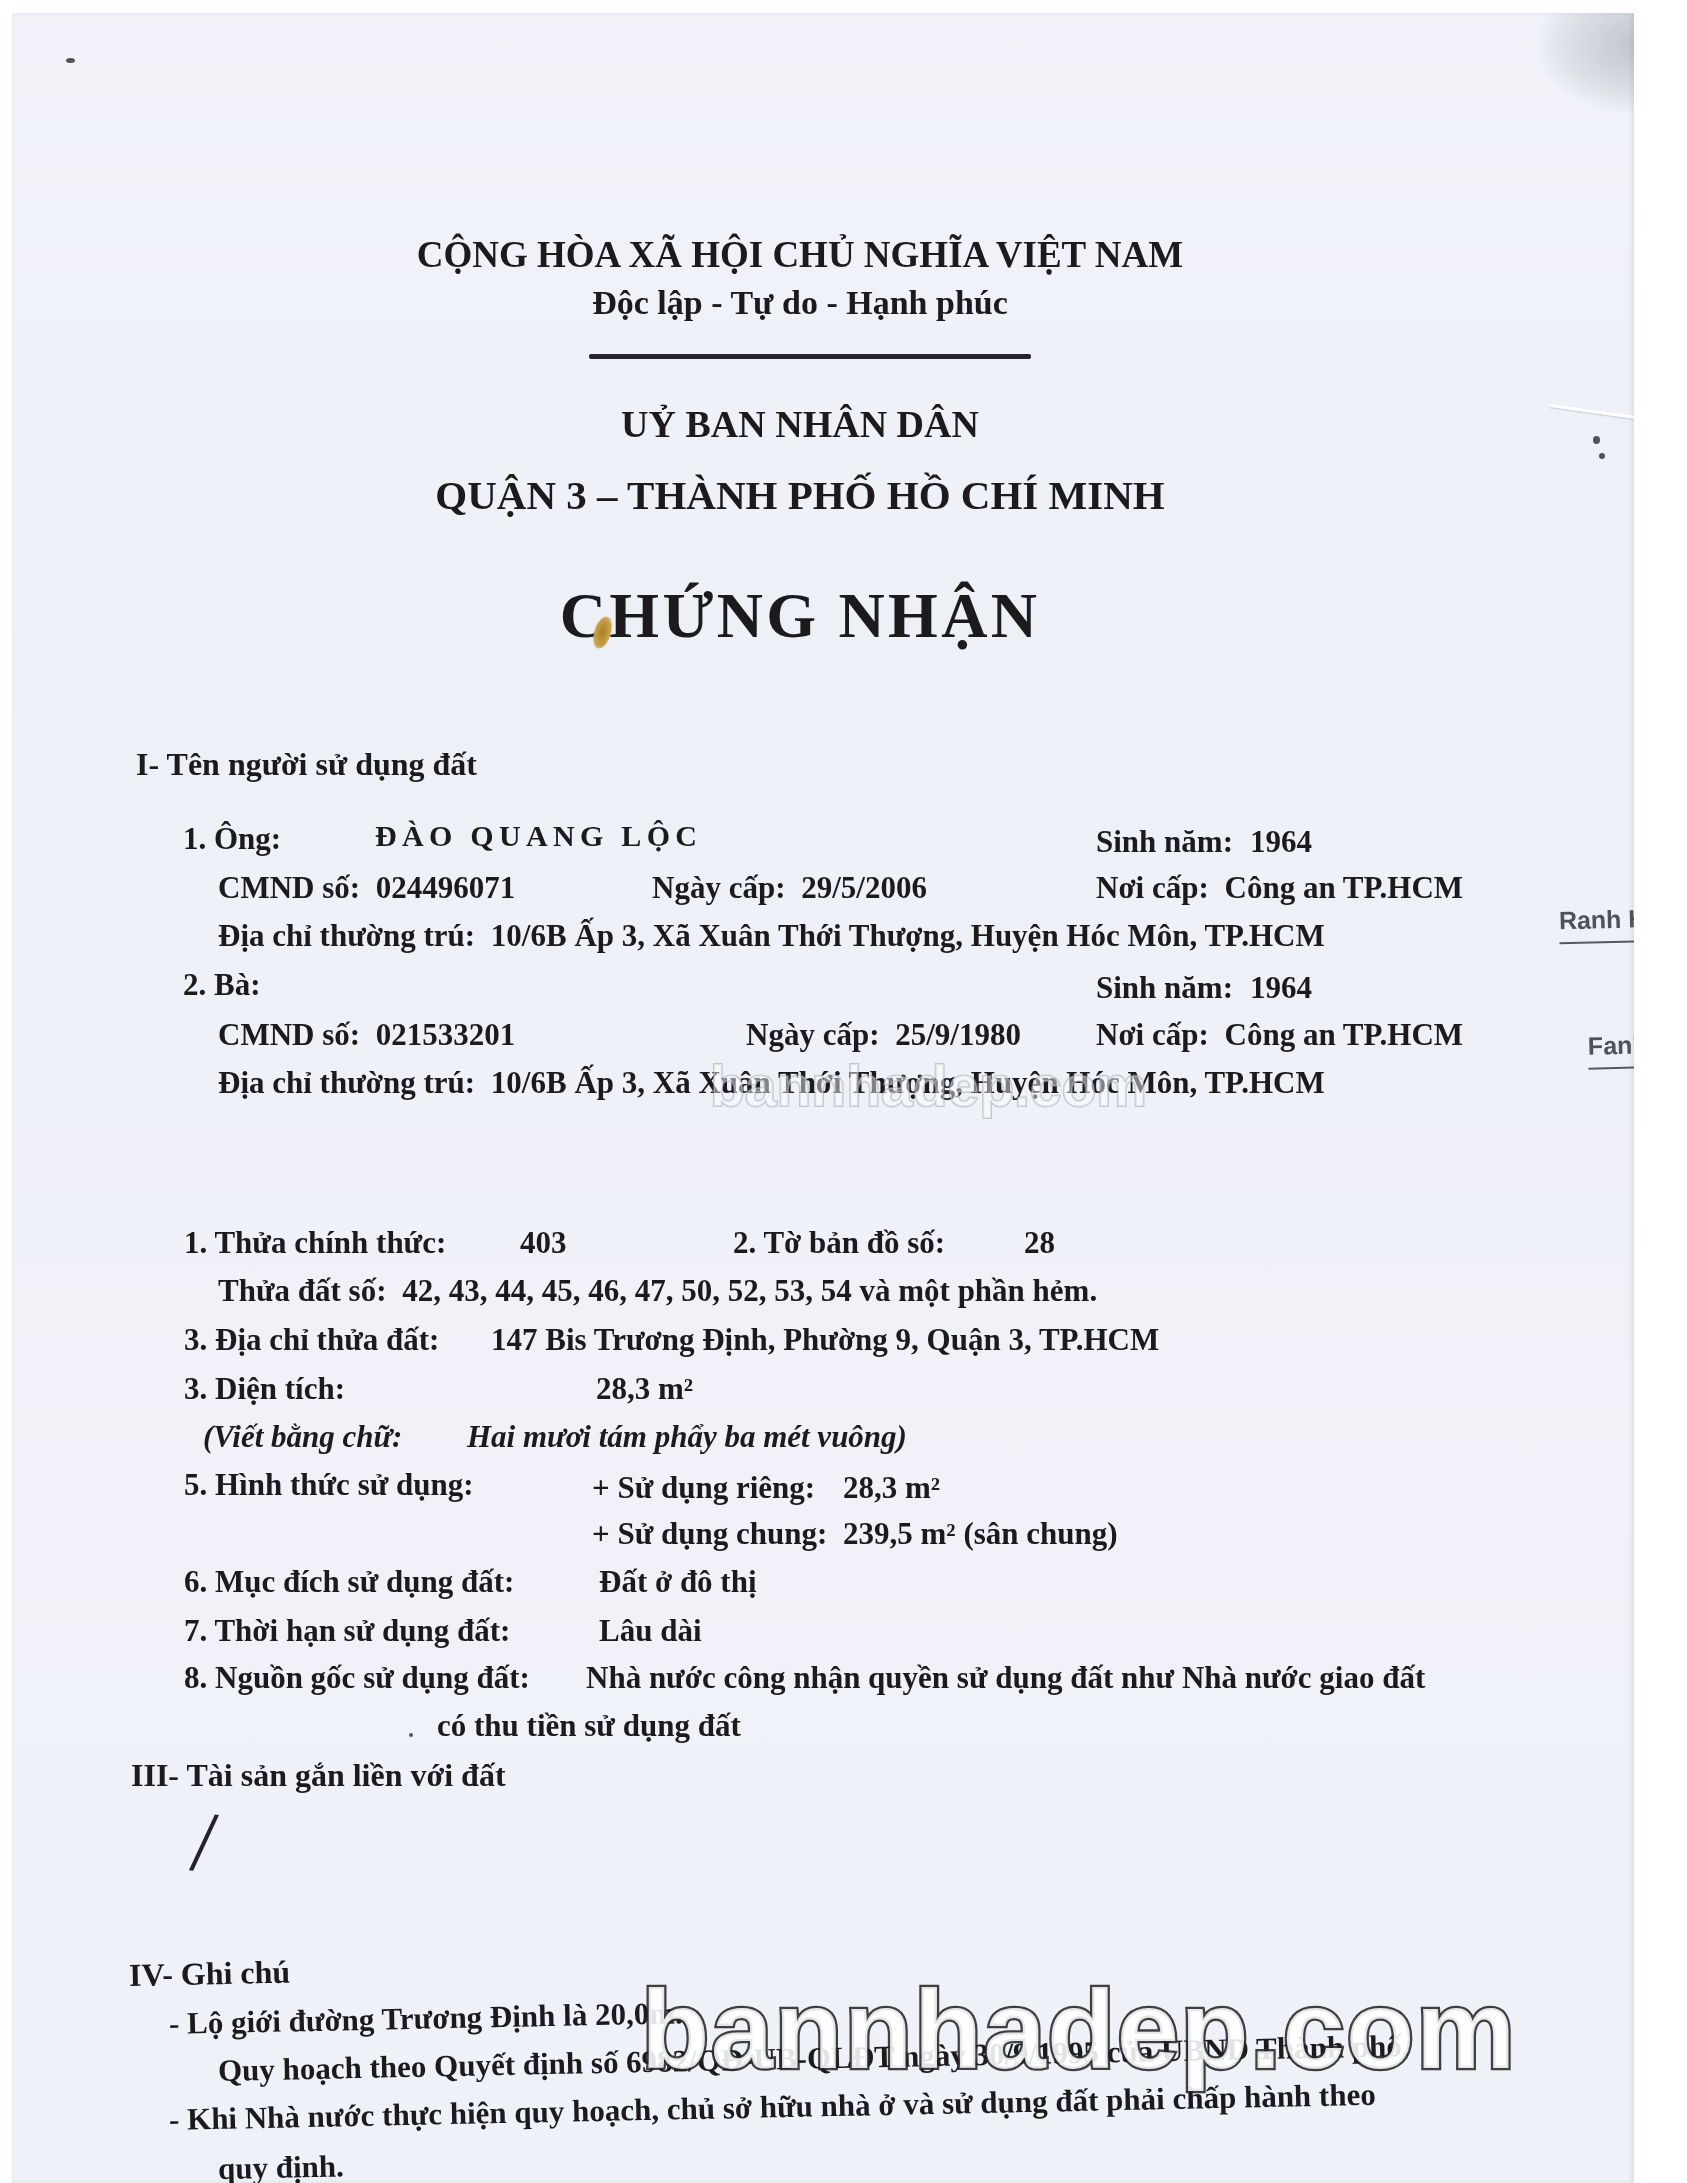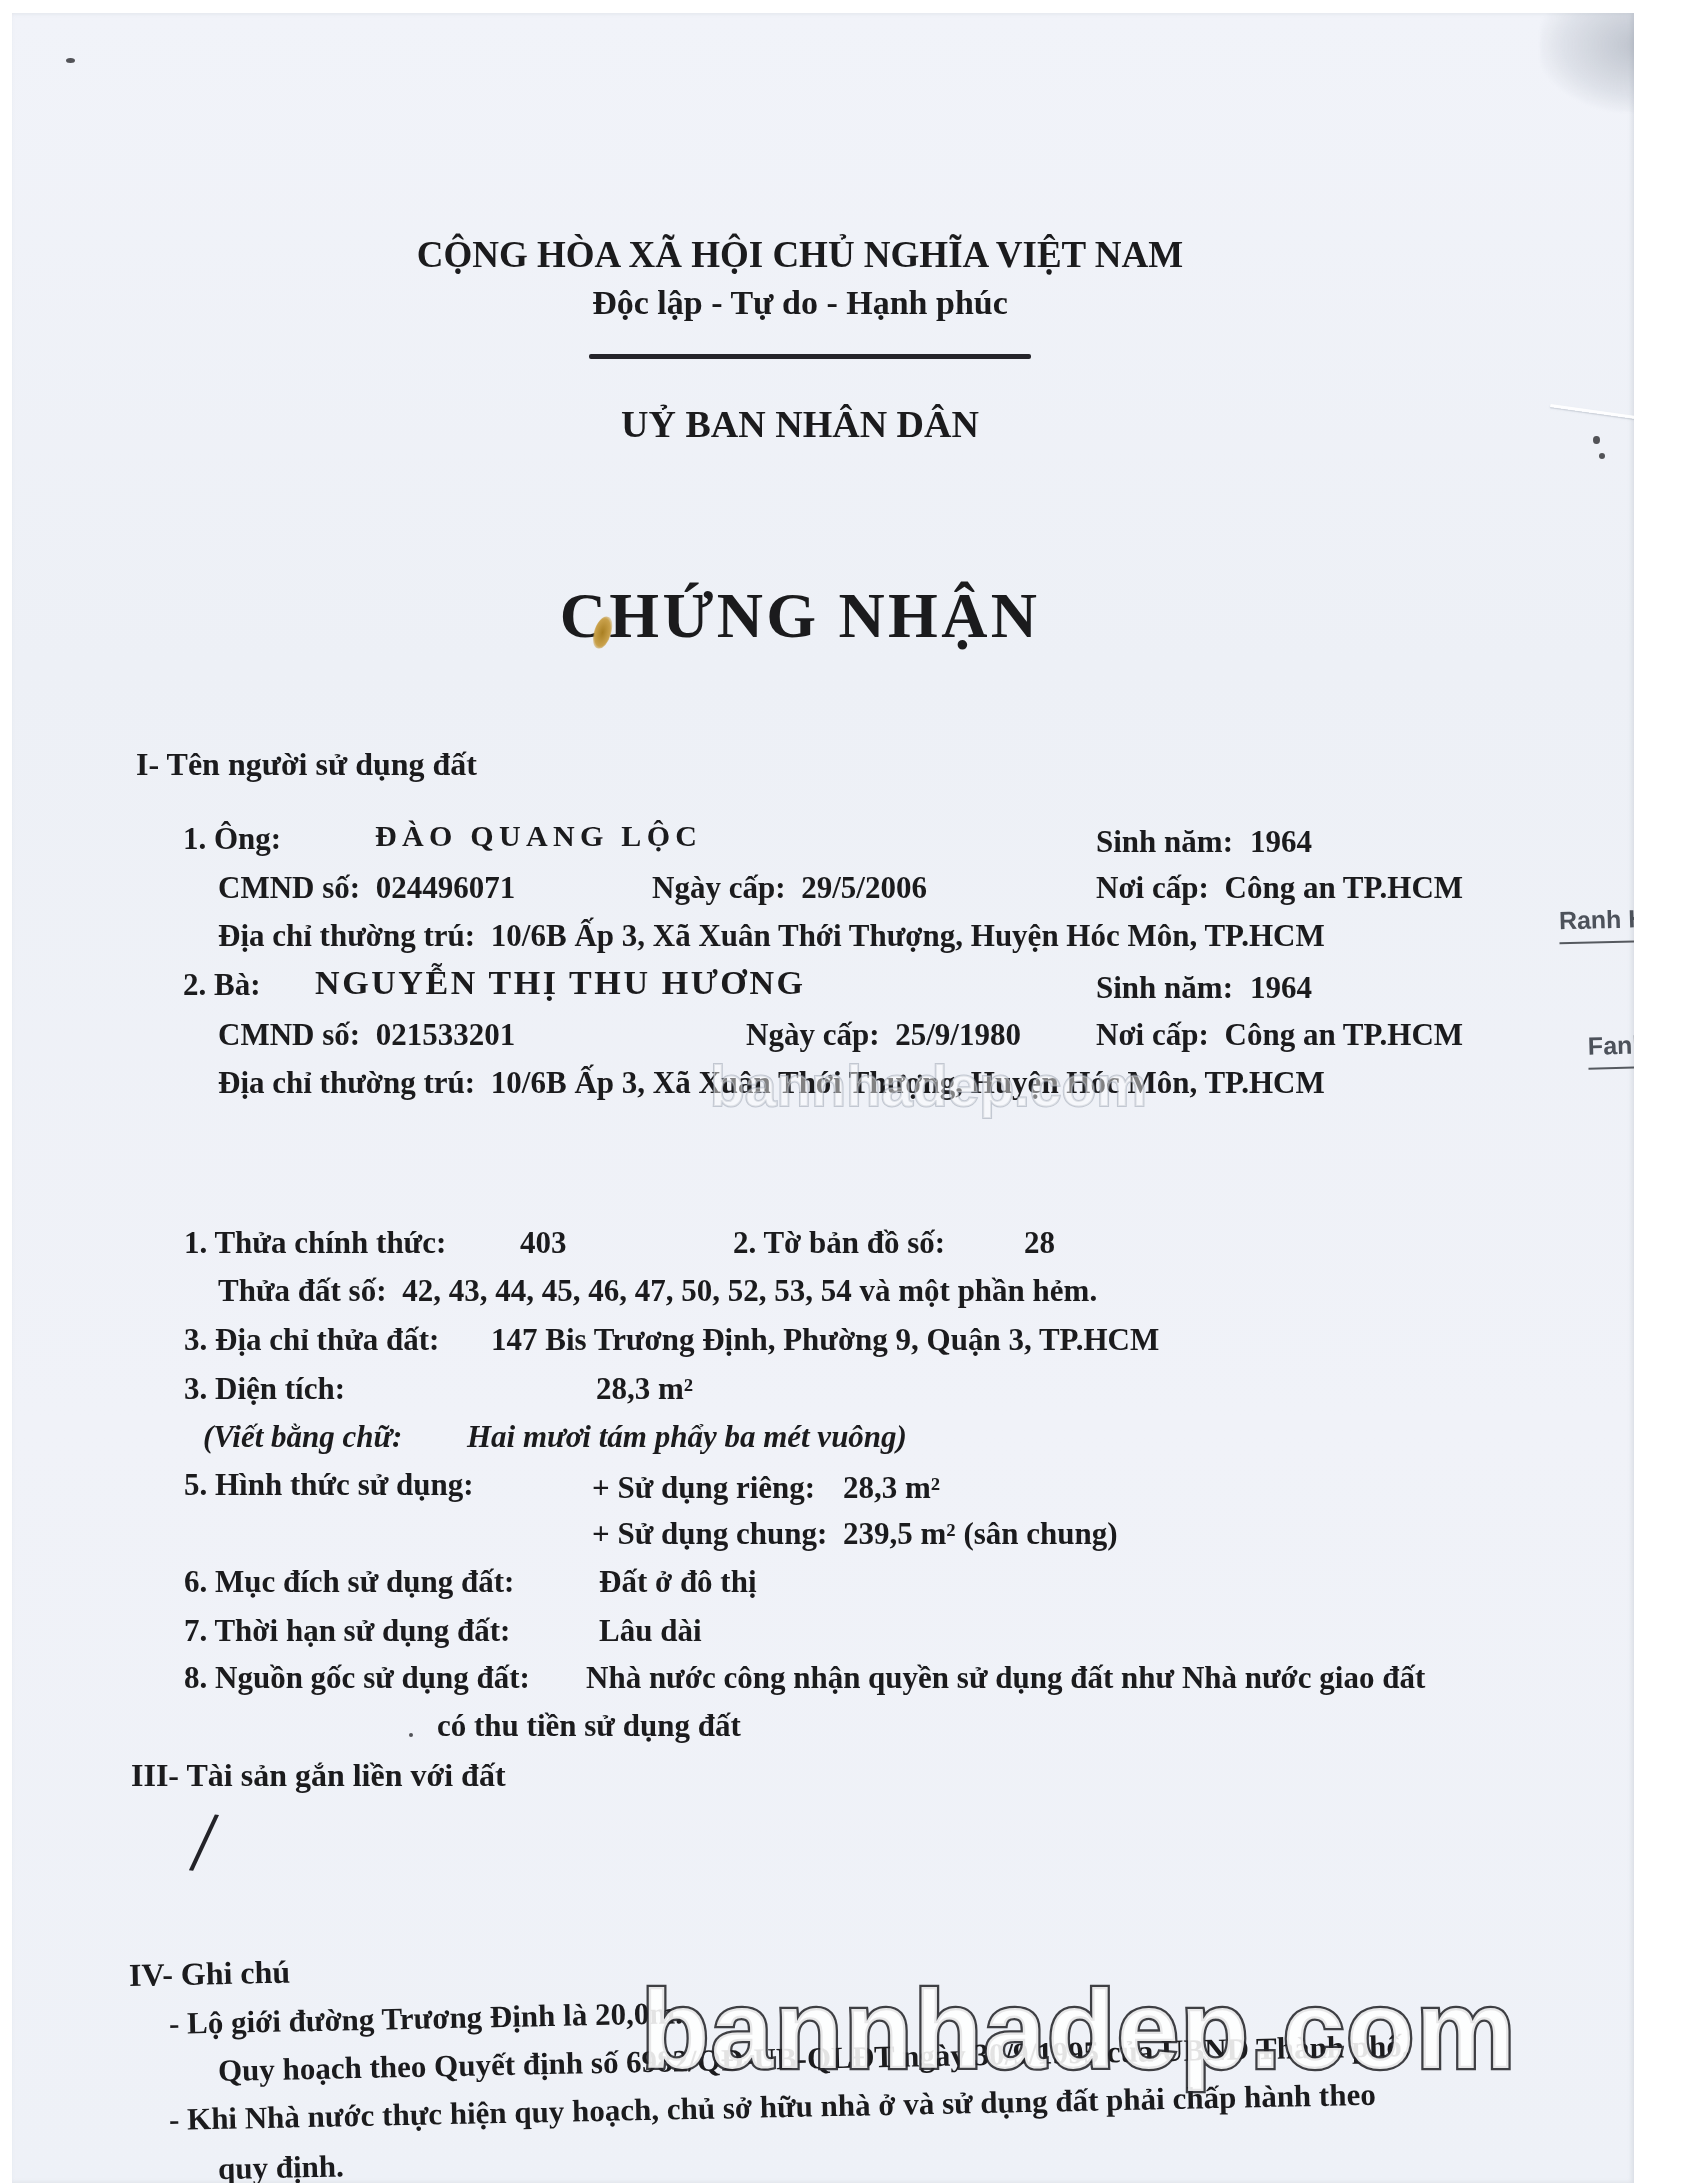--- a/index.html
+++ b/index.html
@@ -49,20 +49,21 @@
     <div class="speck" style="left:1581px;top:423px;width:6.6px;height:8px;"></div>
     <div class="speck" style="left:1587px;top:440px;width:6px;height:6px;"></div>
     <div class="speck" style="left:397px;top:1720px;width:4px;height:4px;"></div>
     <div class="crease"></div>
 
     <div class="t c f56" style="top:220px;">CỘNG HÒA XÃ HỘI CHỦ NGHĨA VIỆT NAM</div>
     <div class="t c f52" style="top:271px;">Độc lập - Tự do - Hạnh phúc</div>
     <div class="rule" style="left:577px;top:341px;width:442px;"></div>
 
     <div class="t c f58" style="top:389px;">UỶ BAN NHÂN DÂN</div>
+    <div class="t c f62" style="top:458px;">QUẬN 3 – THÀNH PHỐ HỒ CHÍ MINH</div>
 
     <div class="t c f96" style="top:566px;">CHỨNG NHẬN</div>
     <div class="spot"></div>
 
     <div class="t f48" style="left:124px;top:733px;">I- Tên người sử dụng đất</div>
 
     <div class="t f47" style="left:171px;top:808px;">1. Ông:</div>
     <div class="t name1" style="left:363px;top:806px;">ĐÀO QUANG LỘC</div>
     <div class="t f47" style="left:1084px;top:811px;">
       <span>Sinh năm:</span>
@@ -81,21 +82,20 @@
       <span>Nơi cấp:</span>
       <span style="margin-left:8px;">Công an TP.HCM</span>
     </div>
 
     <div class="t f47" style="left:206px;top:905px;">
       <span>Địa chỉ thường trú:</span>
       <span style="margin-left:8px;">10/6B Ấp 3, Xã Xuân Thới Thượng, Huyện Hóc Môn, TP.HCM</span>
     </div>
 
     <div class="t f47" style="left:171px;top:954px;">2. Bà:</div>
-    <div class="t name2" style="left:303px;top:951px;">NGUYỄN THỊ THU HƯƠNG</div>
     <div class="t f47" style="left:1084px;top:957px;">
       <span>Sinh năm:</span>
       <span style="margin-left:9.3px;">1964</span>
     </div>
 
     <div class="t f47" style="left:206px;top:1004px;">
       <span>CMND số:</span>
       <span style="margin-left:8px;">021533201</span>
     </div>
     <div class="t f47" style="left:734px;top:1004px;">

